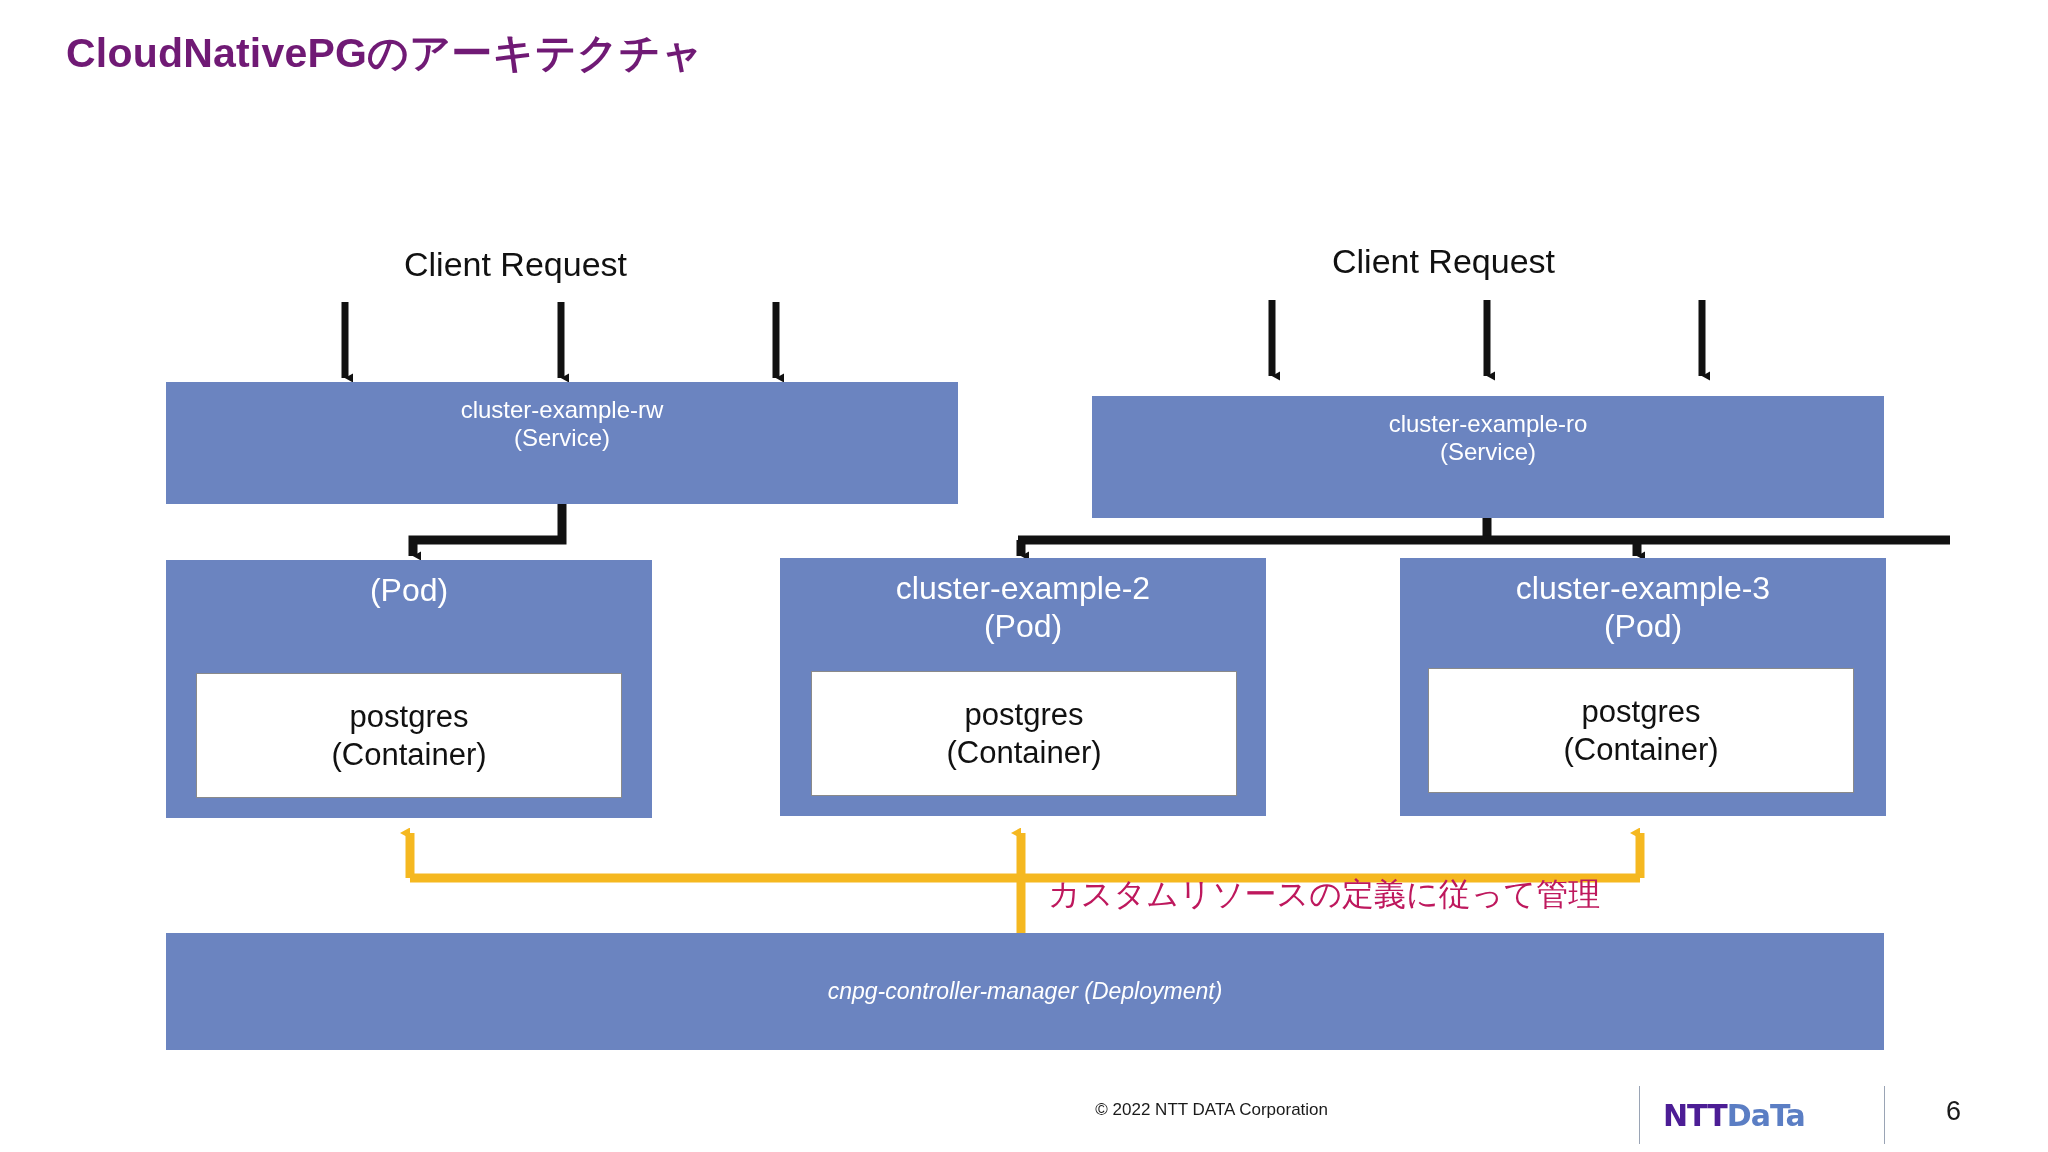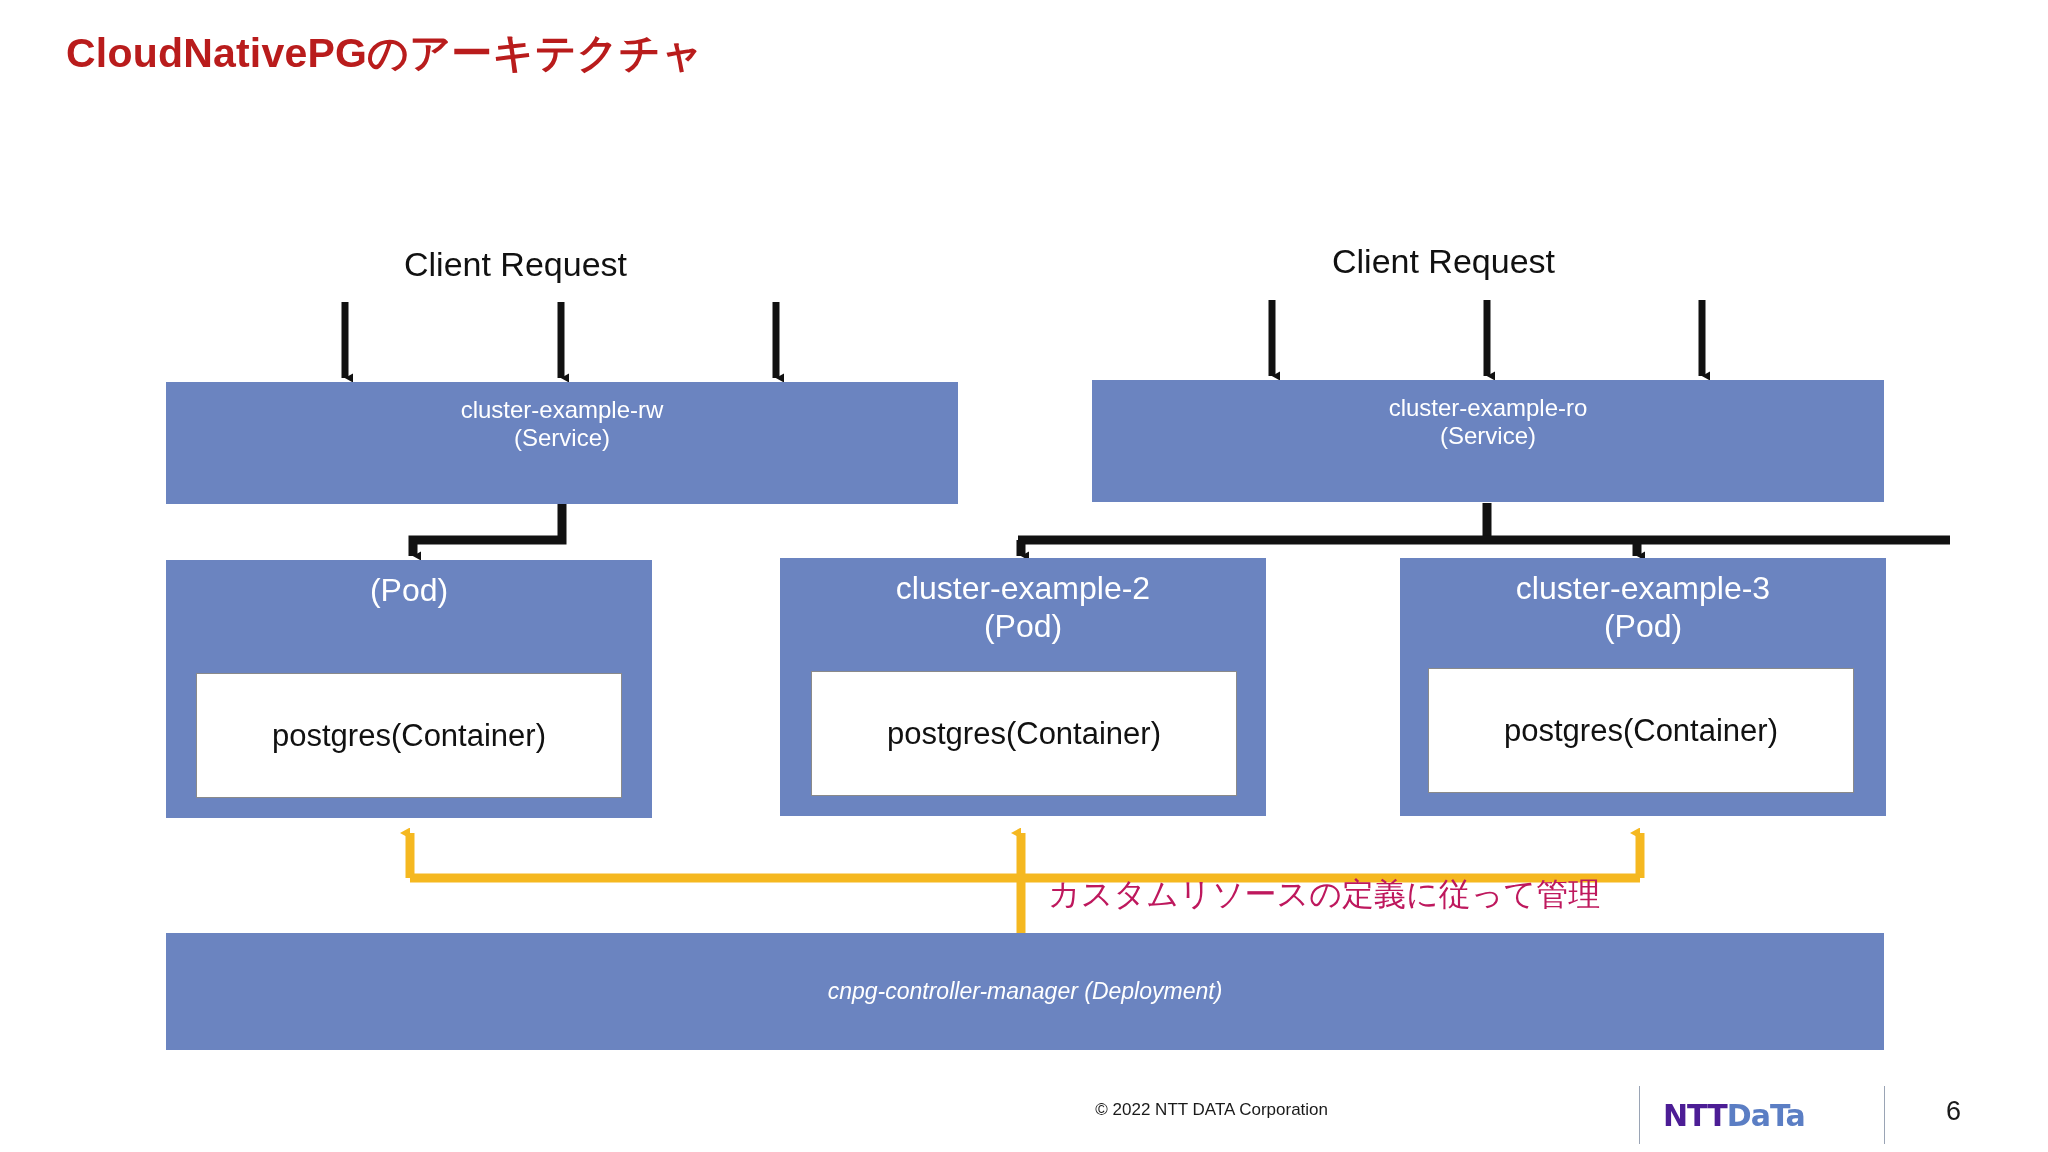--- a/index.html
+++ b/index.html
@@ -10,21 +10,21 @@
     color:#111111;
     overflow:hidden;
     position:relative;
   }
   .slide{position:absolute;inset:0;}
 
   
   .title{
     position:absolute;left:66px;top:26px;
     font-size:41px;font-weight:bold;letter-spacing:.2px;
-    color:#b91c1c;white-space:nowrap;
+    color:#701a75;white-space:nowrap;
   }
   .lead{
     position:absolute;left:66px;top:125px;
     font-size:31px;line-height:57px;color:#111;white-space:nowrap;
   }
   .lead div{white-space:nowrap;}
 
   
   .box{
     position:absolute;
@@ -38,21 +38,21 @@
 
   .svc{font-size:24px;padding-top:14px;}
   .pod{font-size:32px;padding-top:12px;}
 
   .container-box{
     position:absolute;
     background:#ffffff;
     border:1px solid #8a8a8a;
     color:#111111;
     box-sizing:border-box;
-    display:flex;flex-direction:row;align-items:center;justify-content:center;
+    display:flex;flex-direction:column;align-items:center;justify-content:center;
     font-size:31px;line-height:1.22;
   }
   .deploy{
     font-size:23px;
     align-items:center;justify-content:center;
     flex-direction:row;
     font-style:italic;
   }
 
   .cap{
@@ -144,21 +144,21 @@
       <path d="M 1640 878 L 1640 833" marker-end="url(#ahy)"></path>
       <path d="M 1021 878 L 1021 933"></path>
     </g>
   </svg>
 
   <div class="box svc" style="left:166px;top:382px;width:792px;height:122px;">
     <span class="l1">cluster-example-rw</span>
     <span class="l2">(Service)</span>
   </div>
 
-  <div class="box svc" style="left:1092px;top:380px;width:792px;height:122px;">
+  <div class="box svc" style="left:1092px;top:396px;width:792px;height:122px;">
     <span class="l1">cluster-example-ro</span>
     <span class="l2">(Service)</span>
   </div>
 
   <div class="box pod" style="left:166px;top:560px;width:486px;height:258px;">
     <span class="l2">(Pod)</span>
   </div>
   <div class="container-box" style="left:196px;top:673px;width:426px;height:125px;">
     <span>postgres</span>
     <span>(Container)</span>

